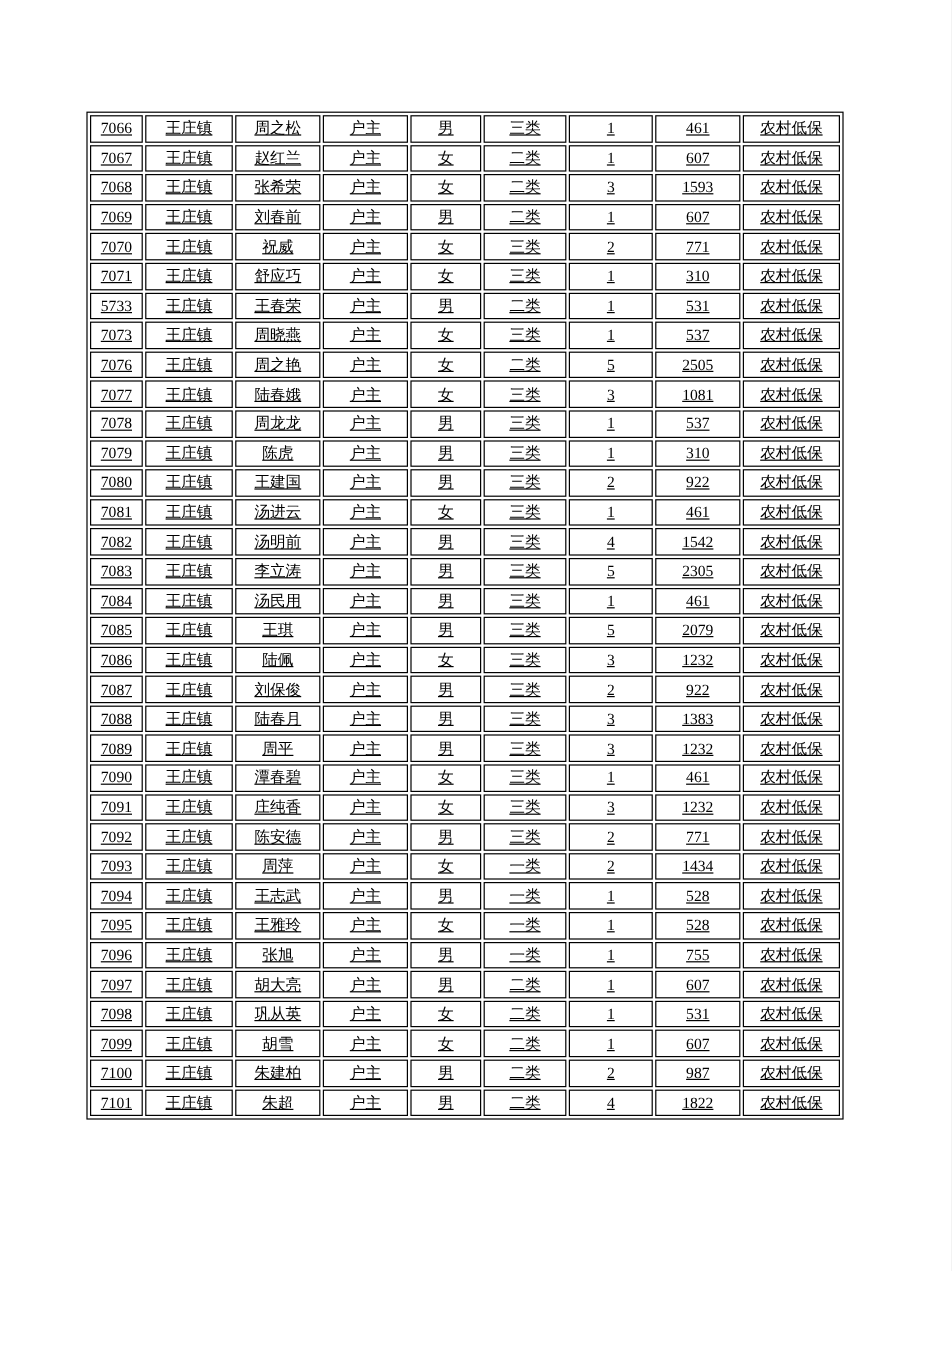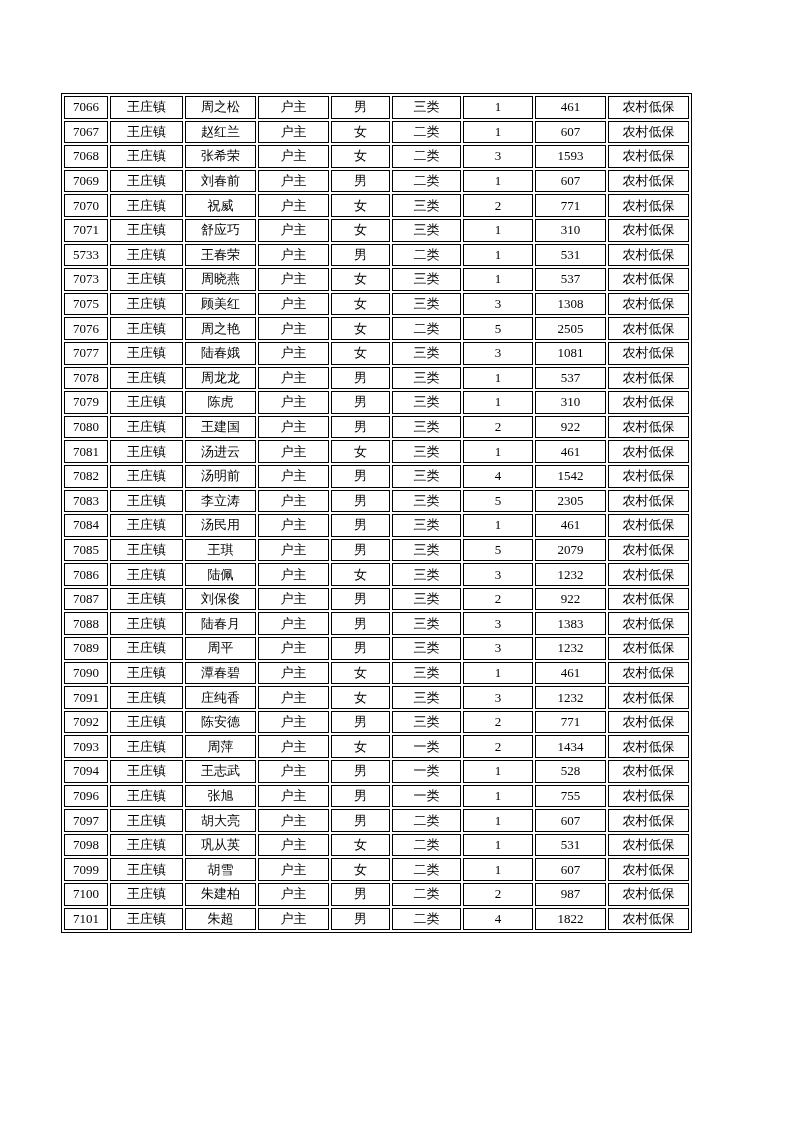--- a/index.html
+++ b/index.html
@@ -10,27 +10,28 @@
   .page {
     position: relative;
     width: 793px;
     height: 1122px;
     background: #ffffff;
     overflow: hidden;
     font-family: "Liberation Serif", "DejaVu Serif", serif;
   }
   table.grid {
     position: absolute;
-    left: 61px;
+    left: 72px;
     top: 93px;
     width: 631px;
     table-layout: fixed;
     border-collapse: separate;
     border-spacing: 2px;
     border: 1px solid #000000;
+    text-decoration: underline;
   }
   table.grid td {
     border: 1px solid #000000;
     height: 20.6px;
     padding: 0;
     text-align: center;
     vertical-align: middle;
     font-size: 13px;
     color: #000000;
     white-space: nowrap;
@@ -136,31 +137,20 @@
           <td>王庄镇</td>
           <td>周晓燕</td>
           <td>户主</td>
           <td>女</td>
           <td>三类</td>
           <td>1</td>
           <td>537</td>
           <td>农村低保</td>
         </tr>
         <tr>
-          <td>7075</td>
-          <td>王庄镇</td>
-          <td>顾美红</td>
-          <td>户主</td>
-          <td>女</td>
-          <td>三类</td>
-          <td>3</td>
-          <td>1308</td>
-          <td>农村低保</td>
-        </tr>
-        <tr>
           <td>7076</td>
           <td>王庄镇</td>
           <td>周之艳</td>
           <td>户主</td>
           <td>女</td>
           <td>二类</td>
           <td>5</td>
           <td>2505</td>
           <td>农村低保</td>
         </tr>
@@ -350,20 +340,31 @@
           <td>2</td>
           <td>1434</td>
           <td>农村低保</td>
         </tr>
         <tr>
           <td>7094</td>
           <td>王庄镇</td>
           <td>王志武</td>
           <td>户主</td>
           <td>男</td>
+          <td>一类</td>
+          <td>1</td>
+          <td>528</td>
+          <td>农村低保</td>
+        </tr>
+        <tr>
+          <td>7095</td>
+          <td>王庄镇</td>
+          <td>王雅玲</td>
+          <td>户主</td>
+          <td>女</td>
           <td>一类</td>
           <td>1</td>
           <td>528</td>
           <td>农村低保</td>
         </tr>
         <tr>
           <td>7096</td>
           <td>王庄镇</td>
           <td>张旭</td>
           <td>户主</td>

